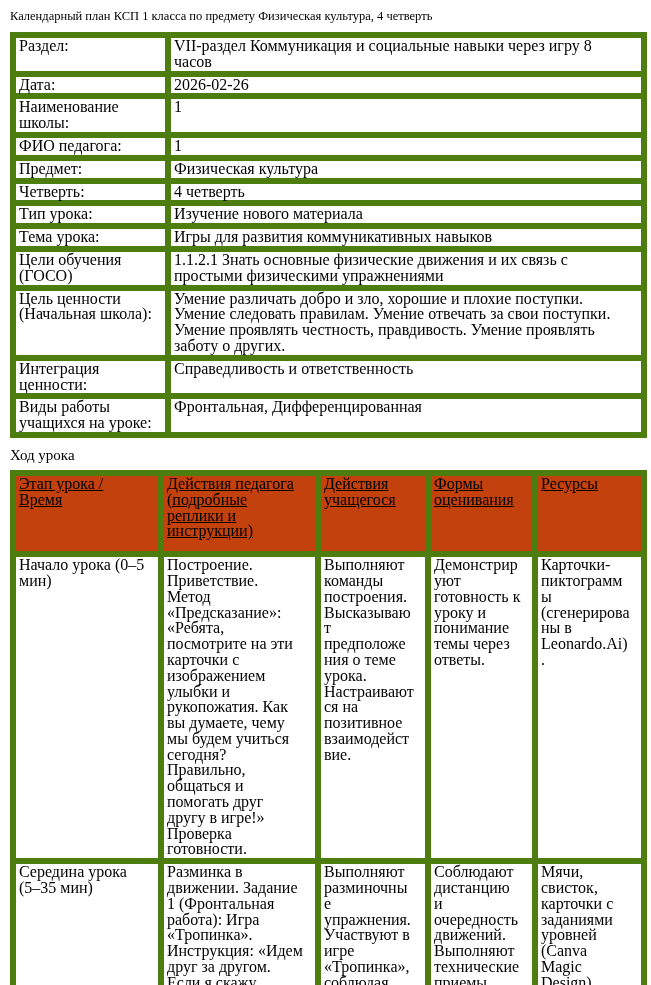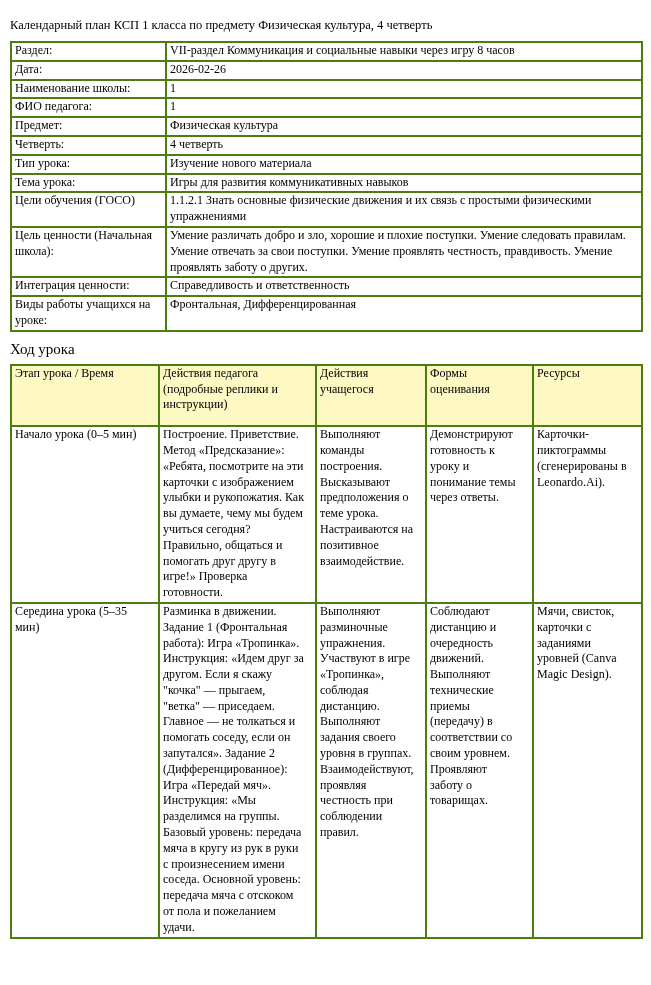--- a/index.html
+++ b/index.html
@@ -12,51 +12,52 @@
     min-height: 985px;
     box-sizing: border-box;
     padding: 6px 10px 10px 10px;
     font-family: "Liberation Serif", "DejaVu Serif", serif;
     font-size: 12px;
     color: #000000;
   }
   .doc-title {
     font-size: 12.5px;
     line-height: 16px;
-    margin: 11px 0 8px 0;
+    margin: 2px 0 8px 0;
   }
   table {
     width: 631px;
     border-collapse: collapse;
     table-layout: fixed;
     border: 1px solid #000;
   }
   td {
-    border: 2px solid #4d7c0f;
+    border: 6px solid #4d7c0f;
     vertical-align: top;
     padding: 0 11px 1px 3px;
     line-height: 15.8px;
-    font-size: 12px;
+    font-size: 16px;
     word-wrap: break-word;
   }
   .info-table col.c-label { width: 155px; }
   .info-table col.c-value { width: 476px; }
   .section-heading {
     margin: 9px 0 7px 0;
     font-size: 15px;
     line-height: 16px;
   }
   .lesson-table col.c1 { width: 148px; }
   .lesson-table col.c2 { width: 157px; }
   .lesson-table col.c3 { width: 110px; }
   .lesson-table col.c4 { width: 107px; }
   .lesson-table col.c5 { width: 109px; }
   .lesson-table thead td {
-    background: #fef9c3;
+    background: #c2410c;
     padding-bottom: 12px;
+    text-decoration: underline;
   }
 </style>
 </head>
 <body>
 
 <div class="doc-title">Календарный план КСП 1 класса по предмету Физическая культура, 4 четверть</div>
 
 <table class="info-table">
   <colgroup>
     <col class="c-label">

